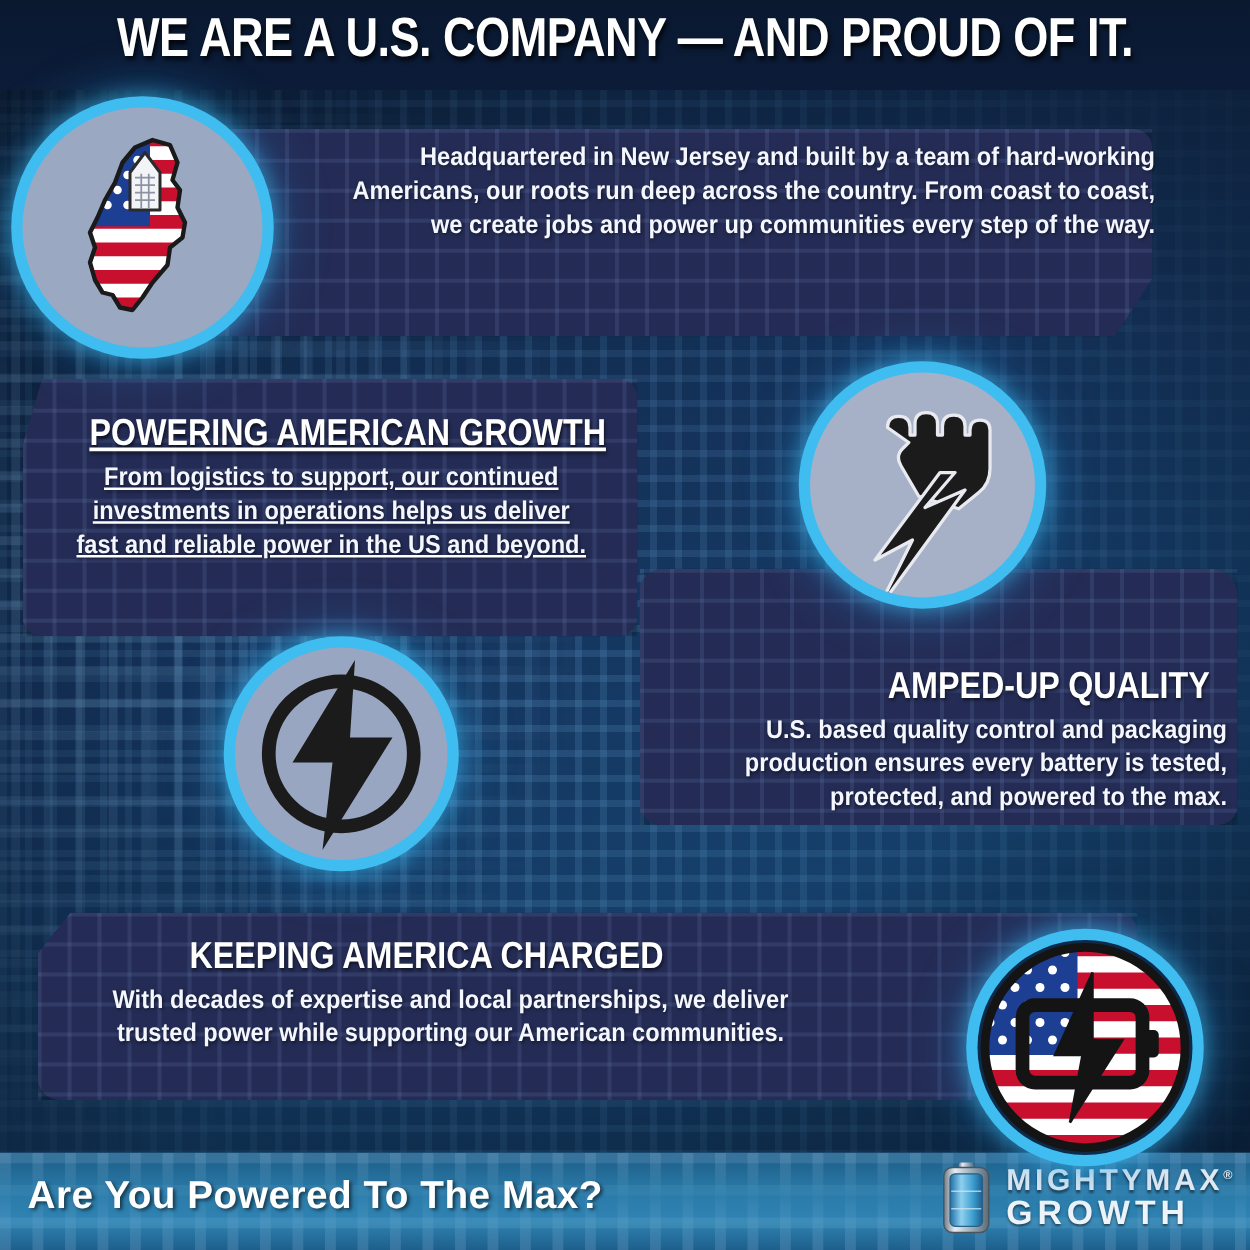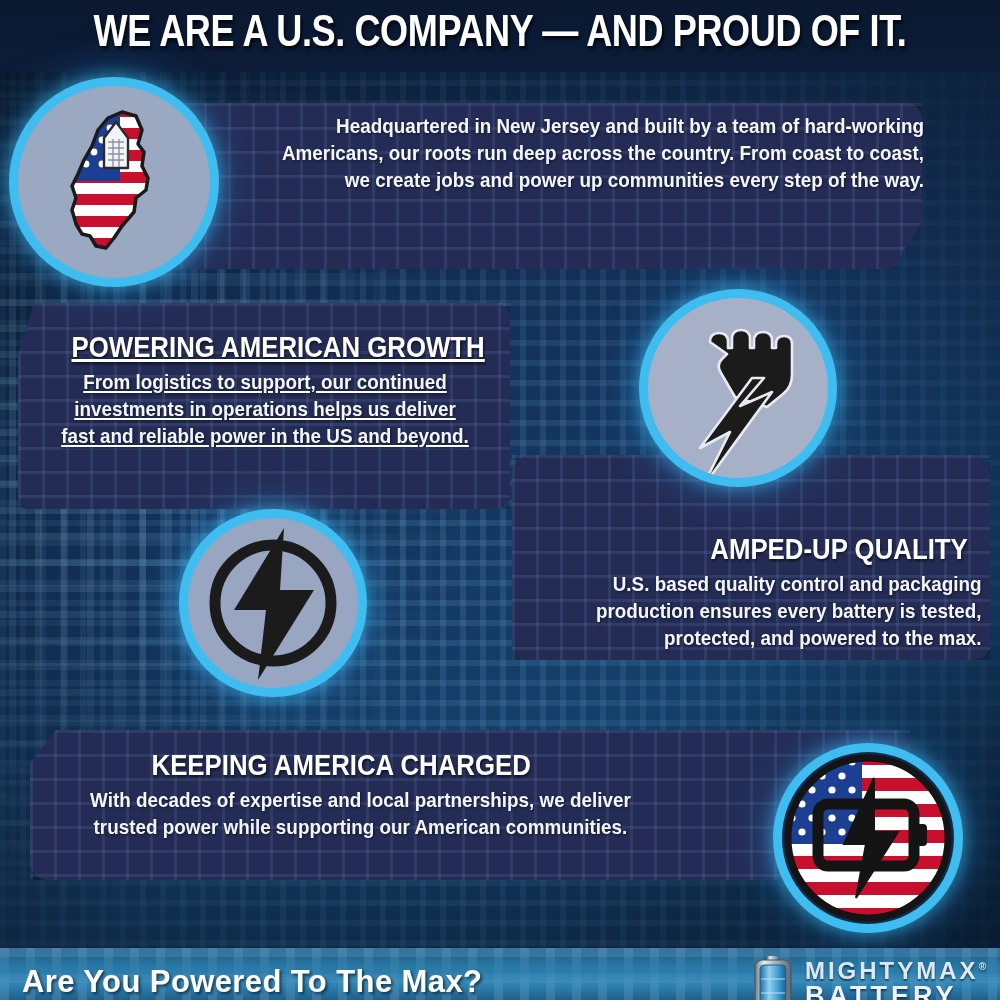--- a/index.html
+++ b/index.html
@@ -127,21 +127,21 @@
     z-index:8;
   }
   .badge .inner{position:absolute;inset:0;display:flex;align-items:center;justify-content:center;}
   .b1{left:18px;top:86px;width:192px;height:192px;background:#9aa8c2;}
   .b2{left:648px;top:298px;width:180px;height:180px;background:#a6b1c8;}
   .b3{left:188px;top:518px;width:170px;height:170px;background:#99a6c1;}
   .b4{left:782px;top:752px;width:172px;height:172px;background:#0e2a4a;}
 
   
   .footer{
-    position:absolute;left:0;bottom:0;width:1000px;height:52px;
+    position:absolute;left:0;bottom:0;width:1000px;height:78px;
     background:linear-gradient(180deg,#1d5c86 0%,#2a7aa8 40%,#2f83b2 70%,#1e5f8c 100%);
     overflow:hidden;
   }
   .footer .fgrid{
     position:absolute;inset:0;
     background-image:
       linear-gradient(90deg, rgba(190,225,255,.30) 9px, rgba(0,0,0,0) 9px),
       linear-gradient(180deg, rgba(190,225,255,.30) 9px, rgba(0,0,0,0) 9px);
     background-size:26px 26px,26px 26px;
     -webkit-mask-image:linear-gradient(180deg,#000 0%, rgba(0,0,0,.25) 45%, #000 100%);
@@ -386,18 +386,18 @@
         <rect x="16" y="1" width="12" height="5" rx="2" fill="url(#bcase)"></rect>
         <rect x="4" y="5" width="36" height="52" rx="7" fill="url(#bcase)" stroke="#49555f" stroke-width="1.2"></rect>
         <rect x="9" y="10" width="26" height="42" rx="4" fill="url(#bfill)" stroke="#2b5f83" stroke-width="1"></rect>
         <g stroke="#cfe8f7" stroke-width="1.1" opacity=".8">
           <line x1="10" y1="24" x2="34" y2="24"></line>
           <line x1="10" y1="38" x2="34" y2="38"></line>
         </g>
       </svg>
       <div class="logotext">
         <span class="l1"><span>MIGHTYMAX</span><span class="reg">®</span></span>
-        <span class="l2">BATTERY</span>
+        <span class="l2">GROWTH</span>
       </div>
     </div>
   </div>
 
 </div>
 
 </body></html>

